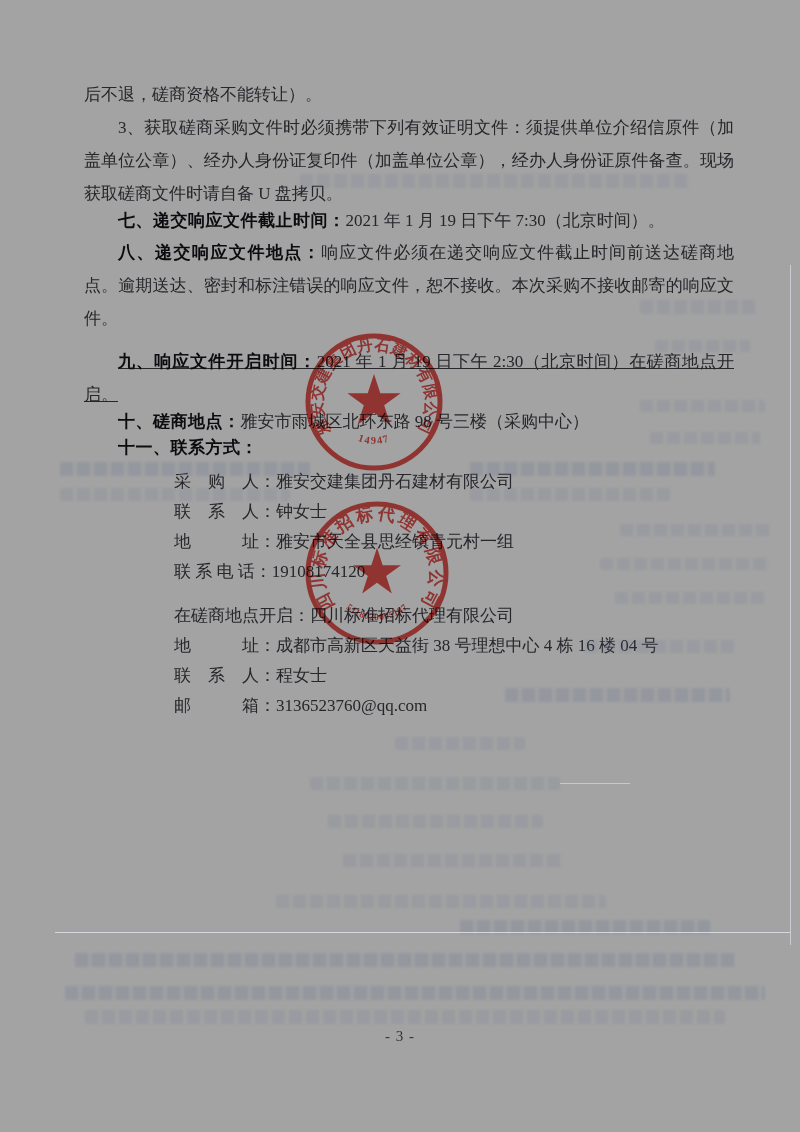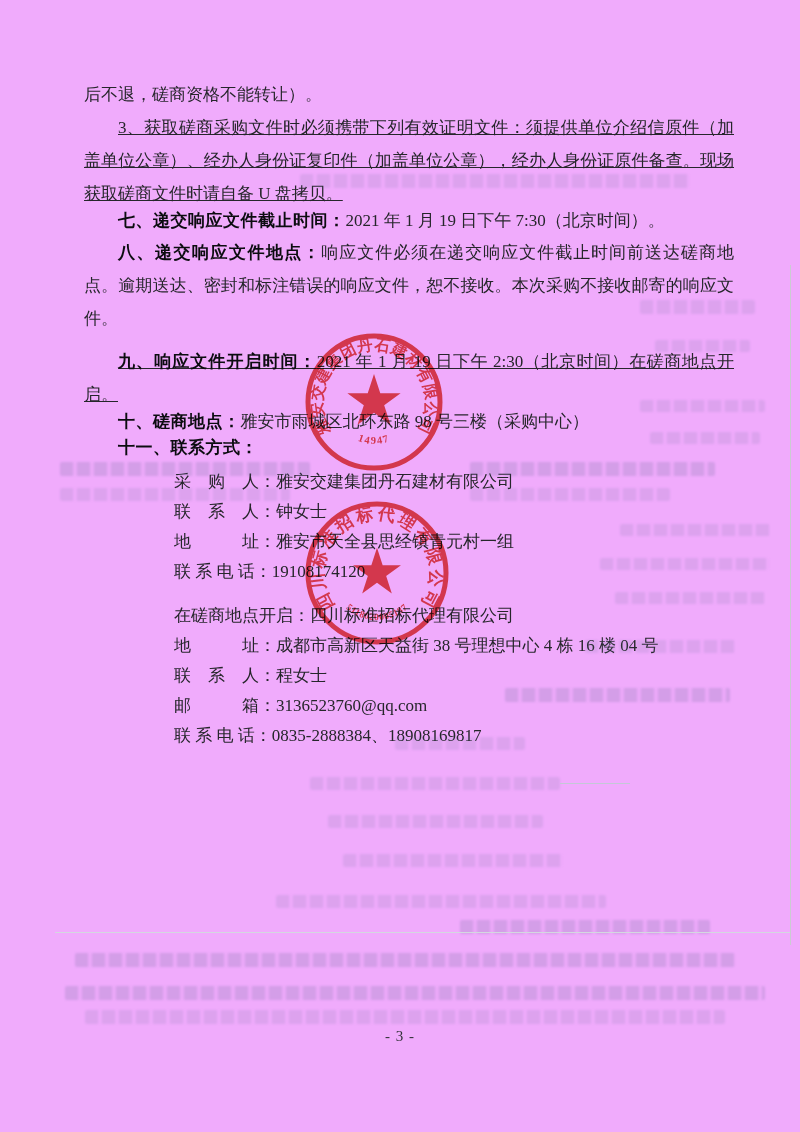--- a/index.html
+++ b/index.html
@@ -1,25 +1,25 @@
 <!DOCTYPE html>
 <html><head>
 <meta charset="utf-8">
 <style>
   html,body{margin:0;padding:0;background:#e8e8ea;}
   .page{
     position:relative;width:800px;height:1132px;margin:0 auto;
-    background:#f0abfc;overflow:hidden;
+    background:#a3a3a3;overflow:hidden;
     font-family:"Liberation Serif","DejaVu Serif",serif;
     color:#26262b;
   }
   .doc{position:absolute;left:84px;top:78px;width:650px;font-size:17px;}
   .doc p{margin:0;text-align:justify;}
   .para{line-height:33px;}
-  .indent{text-indent:2em;text-decoration:underline;}
+  .indent{text-indent:2em;}
   .item{line-height:33px;text-indent:2em;}
   .item b{font-family:"Liberation Sans","DejaVu Sans",sans-serif;font-weight:700;color:#0c0c10;letter-spacing:.5px;}
   .sp-before-9{margin-top:10px !important;text-decoration:underline;}
   .tight{margin-top:-4px !important;line-height:30px !important;}
   .contacts{margin-top:4px;}
   .crow{padding-left:90px;line-height:30px;text-indent:0;}
   .crow .lbl{white-space:pre;}
   .agency{margin-top:14px;}
   
   .seal{position:absolute;mix-blend-mode:multiply;opacity:.86;}
@@ -58,21 +58,20 @@
       <p class="crow"><span class="lbl">联　系　人：</span><span>钟女士</span></p>
       <p class="crow"><span class="lbl">地　　　址：</span><span>雅安市天全县思经镇青元村一组</span></p>
       <p class="crow"><span class="lbl">联 系 电 话：</span><span>19108174120</span></p>
     </div>
 
     <div class="contacts agency">
       <p class="crow"><span class="lbl">在磋商地点开启：</span><span>四川标准招标代理有限公司</span></p>
       <p class="crow"><span class="lbl">地　　　址：</span><span>成都市高新区天益街 38 号理想中心 4 栋 16 楼 04 号</span></p>
       <p class="crow"><span class="lbl">联　系　人：</span><span>程女士</span></p>
       <p class="crow"><span class="lbl">邮　　　箱：</span><span>3136523760@qq.com</span></p>
-      <p class="crow"><span class="lbl">联 系 电 话：</span><span>0835-2888384、18908169817</span></p>
     </div>
   </div>
 
   <svg class="seal" style="left:289px;top:317px;" width="170" height="170" viewBox="0 0 170 170">
     <defs>
       <path id="arc1" d="M 42.4 114.85 A 52 52 0 1 1 127.6 114.85" fill="none"></path>
       <path id="arc1s" d="M 60.9 119.4 A 42 42 0 0 0 109.1 119.4" fill="none"></path>
     </defs>
     <circle cx="85" cy="85" r="66" fill="none" stroke-width="5" stroke="#dc3430"></circle>
     <path d="M 0 -28 L 6.29 -8.66 L 26.63 -8.65 L 10.18 3.31 L 16.46 22.65 L 0 10.7 L -16.46 22.65 L -10.18 3.31 L -26.63 -8.65 L -6.29 -8.66 Z" transform="translate(85,85)" fill="#dc3430"></path>

